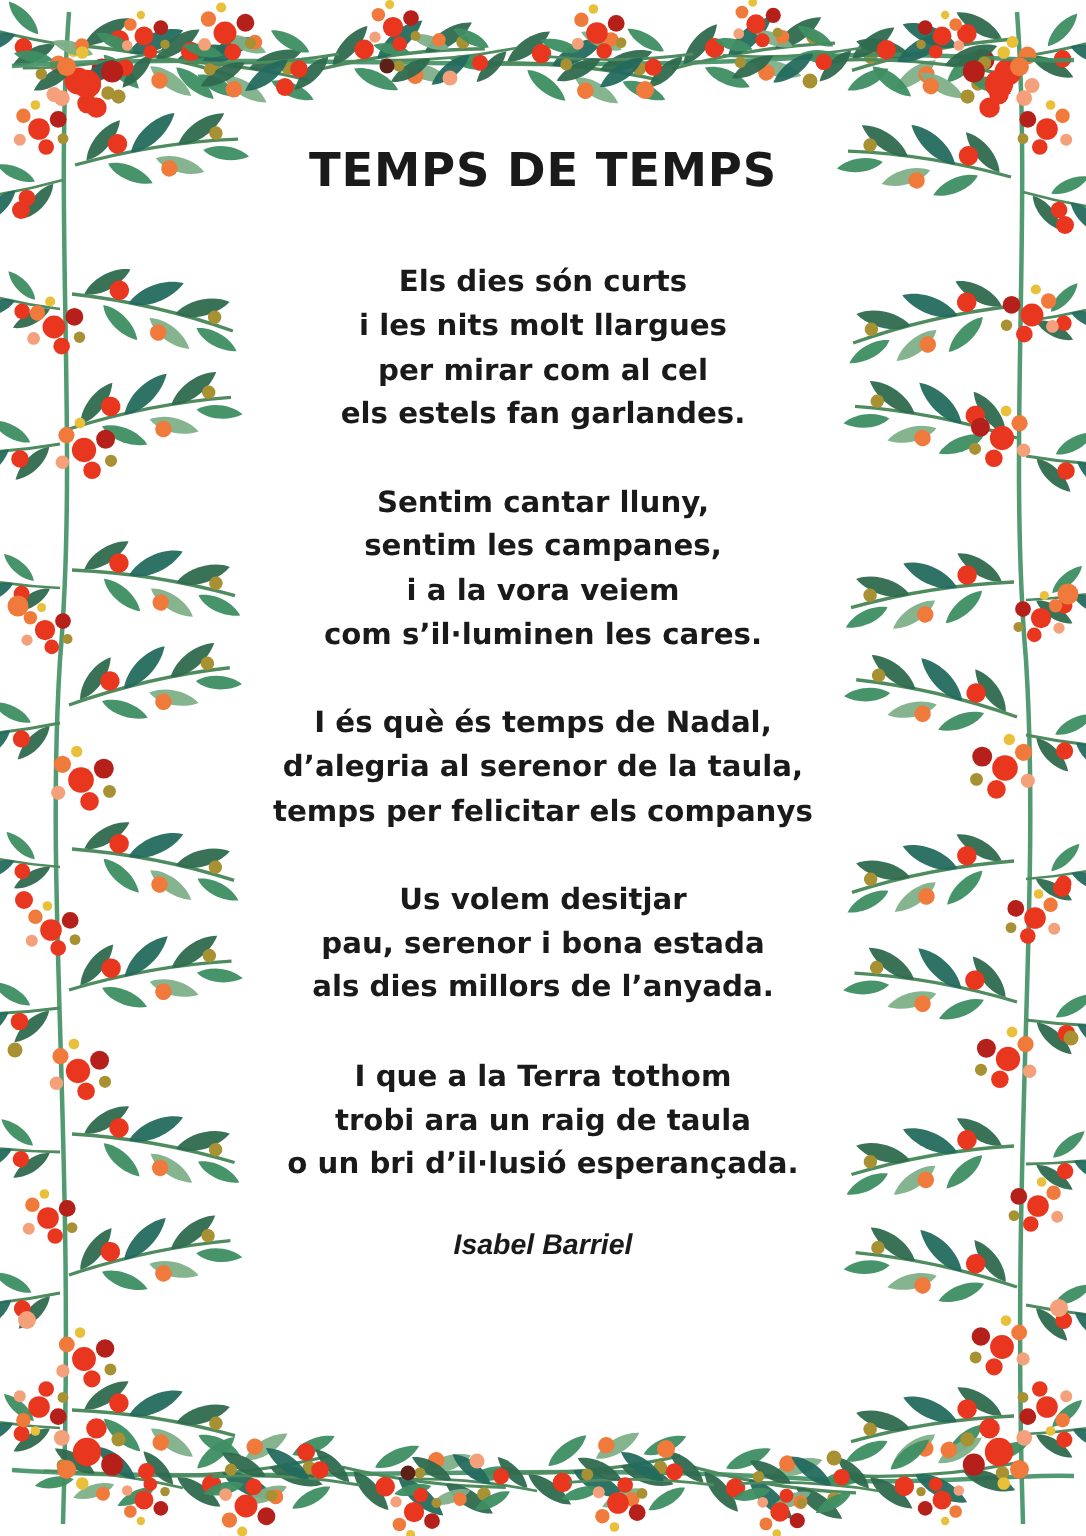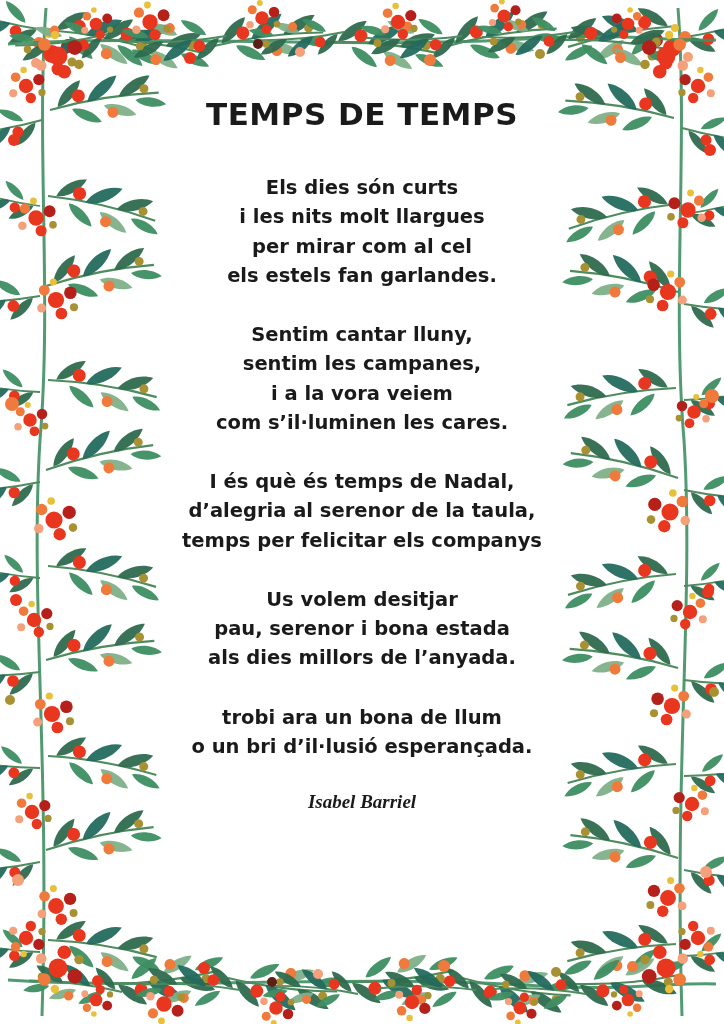--- a/index.html
+++ b/index.html
@@ -56,21 +56,21 @@
   .line {
     font-family: "DejaVu Sans", sans-serif;
     font-size: 19.5px;
     color: #1a1a1a;
     line-height: 1.50;
     white-space: nowrap;
     font-weight: bold;
   }
   .author {
     margin-top: 26px;
-    font-family: Liberation Serif, serif;
+    font-family: Liberation Sans, sans-serif;
     font-style: italic;
     font-weight: bold;
     font-size: 19px;
     color: #1a1a1a;
   }
 </style>
 </head>
 <body>
 
 <div class="page">
@@ -499,20 +499,21 @@
       <div class="line">temps per felicitar els companys</div>
     </div>
 
     <div class="stanza">
       <div class="line">Us volem desitjar</div>
       <div class="line">pau, serenor i bona estada</div>
       <div class="line">als dies millors de l’anyada.</div>
     </div>
 
     <div class="stanza">
-      <div class="line">trobi ara un bona de llum</div>
+      <div class="line">I que a la Terra tothom</div>
+      <div class="line">trobi ara un raig de taula</div>
       <div class="line">o un bri d’il·lusió esperançada.</div>
     </div>
 
     <div class="author">Isabel Barriel</div>
   </div>
 
 </div>
 
 </body></html>

